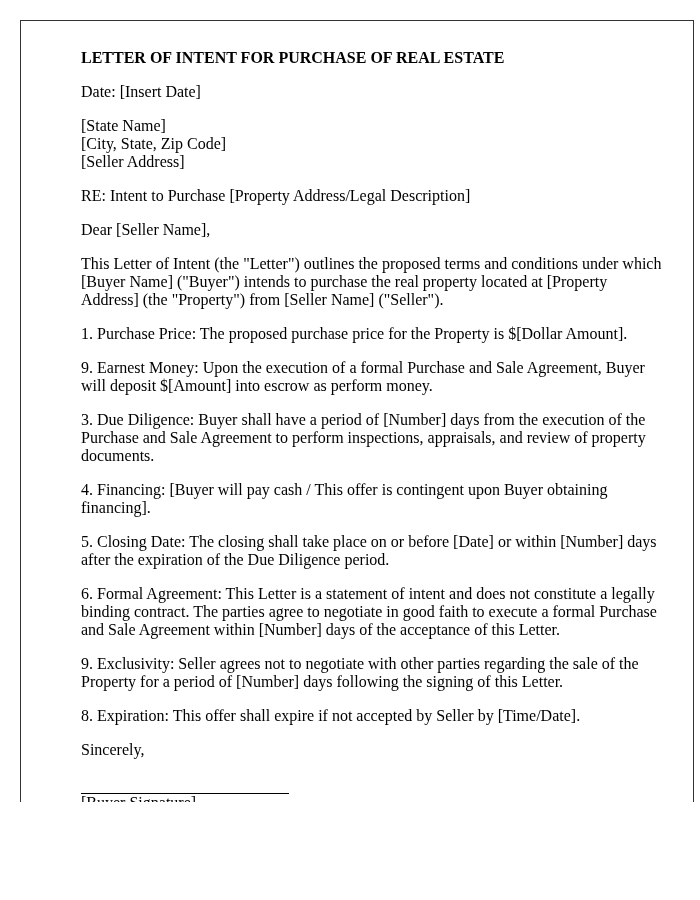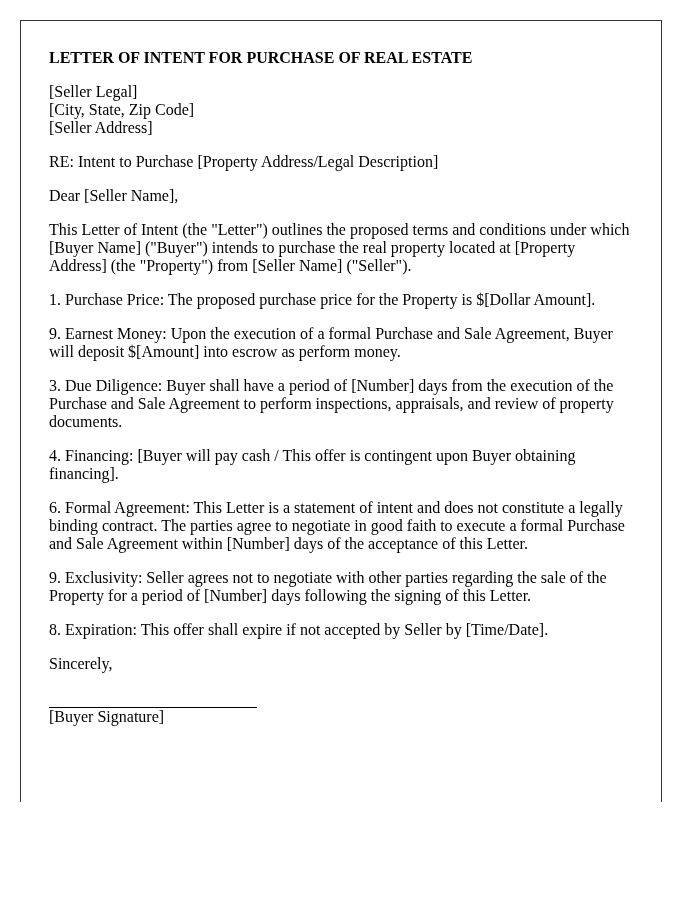--- a/index.html
+++ b/index.html
@@ -17,20 +17,21 @@
     position: absolute;
     left: 20px;
     top: 20px;
     width: 640px;
     height: 781px;
     border-top: 1px solid #333333;
     border-left: 1px solid #333333;
     border-right: 1px solid #333333;
     overflow: hidden;
     box-sizing: content-box;
+    padding-left: 32px;
   }
   .content {
     padding: 28px 28px 0 28px;
     font-family: "Liberation Serif", "DejaVu Serif", serif;
     font-size: 16px;
     line-height: 18px;
     color: #000000;
   }
   .content p {
     margin: 0 0 16px 0;
@@ -62,41 +63,43 @@
   }
 </style>
 </head>
 <body>
 
 <div class="page">
   <div class="content">
 
     <p class="title">LETTER OF INTENT FOR PURCHASE OF REAL ESTATE</p>
 
+    <p>Date: [Insert Date]</p>
 
     <p>
-      <span class="addr-line">[Seller Legal]</span>
+      <span class="addr-line">[State Name]</span>
       <span class="addr-line">[City, State, Zip Code]</span>
       <span class="addr-line">[Seller Address]</span>
     </p>
 
     <p class="re">RE: Intent to Purchase [Property Address/Legal Description]</p>
 
     <p>Dear [Seller Name],</p>
 
     <p>This Letter of Intent (the "Letter") outlines the proposed terms and conditions under which [Buyer Name] ("Buyer") intends to purchase the real property located at [Property Address] (the "Property") from [Seller Name] ("Seller").</p>
 
     <p><span class="term-label">1. Purchase Price:</span><span> The proposed purchase price for the Property is $[Dollar Amount].</span></p>
 
     <p><span class="term-label">9. Earnest Money:</span><span> Upon the execution of a formal Purchase and Sale Agreement, Buyer will deposit $[Amount] into escrow as perform money.</span></p>
 
     <p><span class="term-label">3. Due Diligence:</span><span> Buyer shall have a period of [Number] days from the execution of the Purchase and Sale Agreement to perform inspections, appraisals, and review of property documents.</span></p>
 
     <p><span class="term-label">4. Financing:</span><span> [Buyer will pay cash / This offer is contingent upon Buyer obtaining financing].</span></p>
 
+    <p><span class="term-label">5. Closing Date:</span><span> The closing shall take place on or before [Date] or within [Number] days after the expiration of the Due Diligence period.</span></p>
 
     <p><span class="term-label">6. Formal Agreement:</span><span> This Letter is a statement of intent and does not constitute a legally binding contract. The parties agree to negotiate in good faith to execute a formal Purchase and Sale Agreement within [Number] days of the acceptance of this Letter.</span></p>
 
     <p><span class="term-label">9. Exclusivity:</span><span> Seller agrees not to negotiate with other parties regarding the sale of the Property for a period of [Number] days following the signing of this Letter.</span></p>
 
     <p><span class="term-label">8. Expiration:</span><span> This offer shall expire if not accepted by Seller by [Time/Date].</span></p>
 
     <p>Sincerely,</p>
 
     <div class="sig-block">

